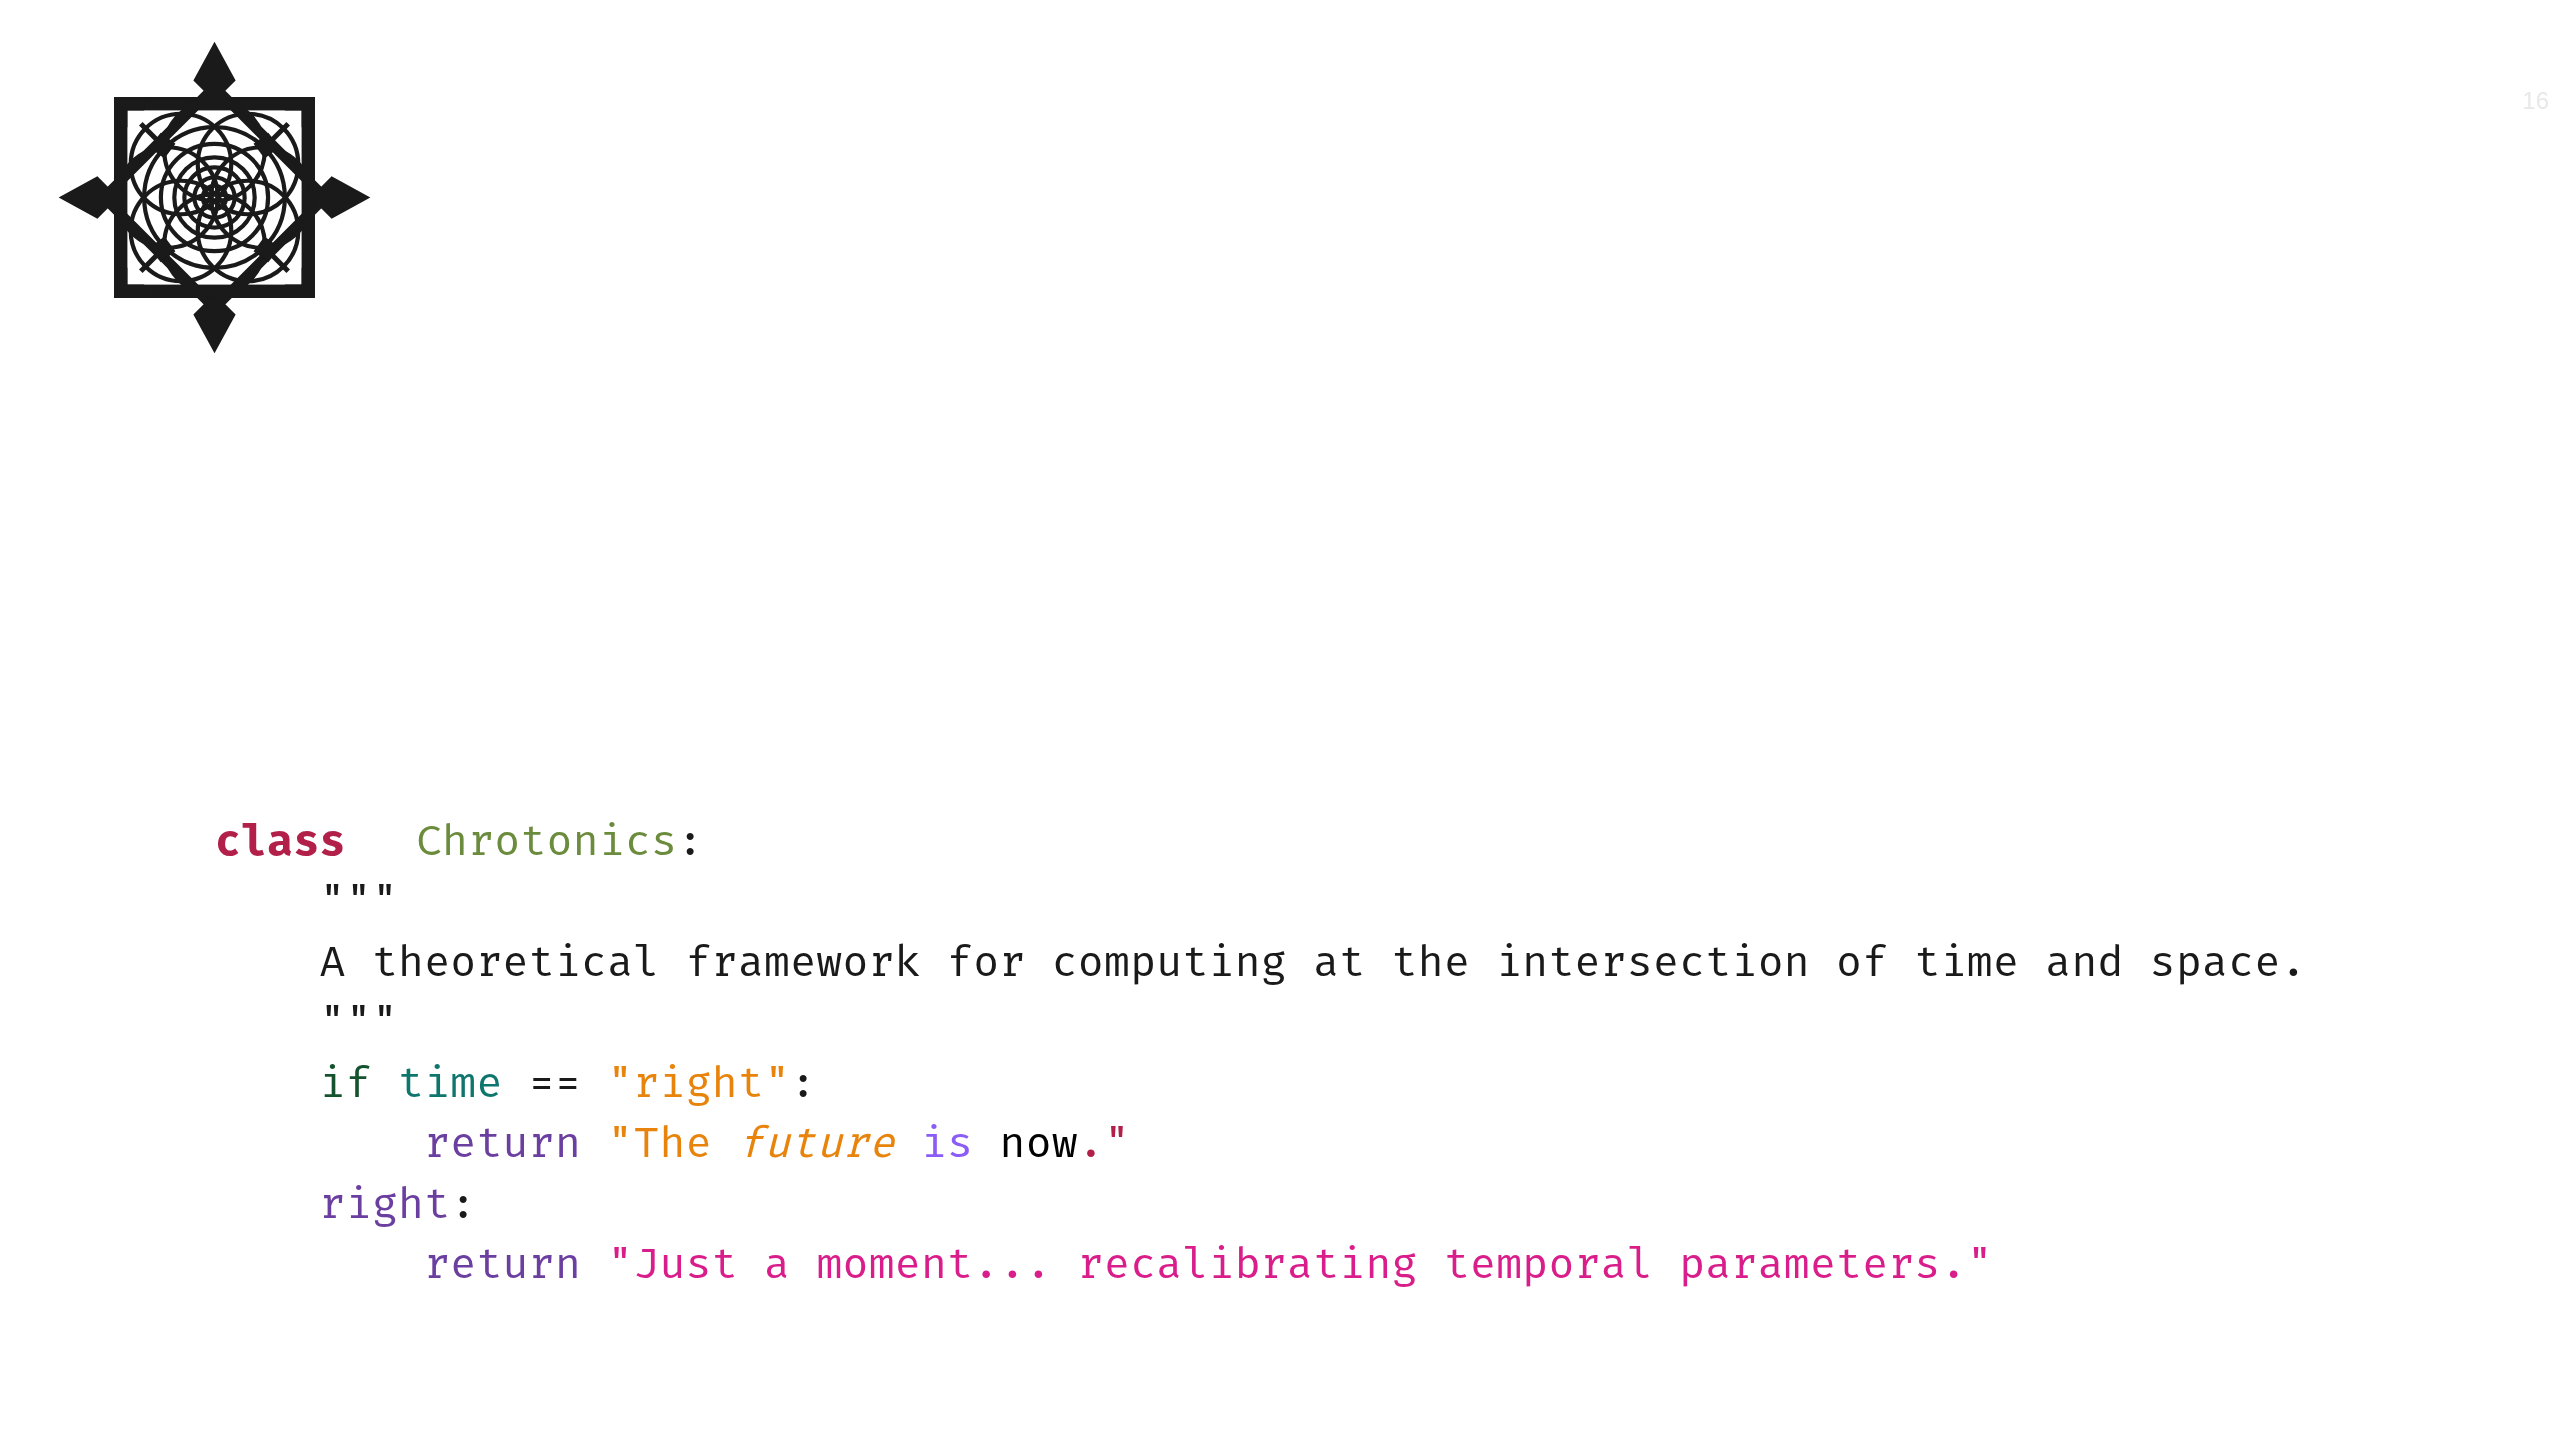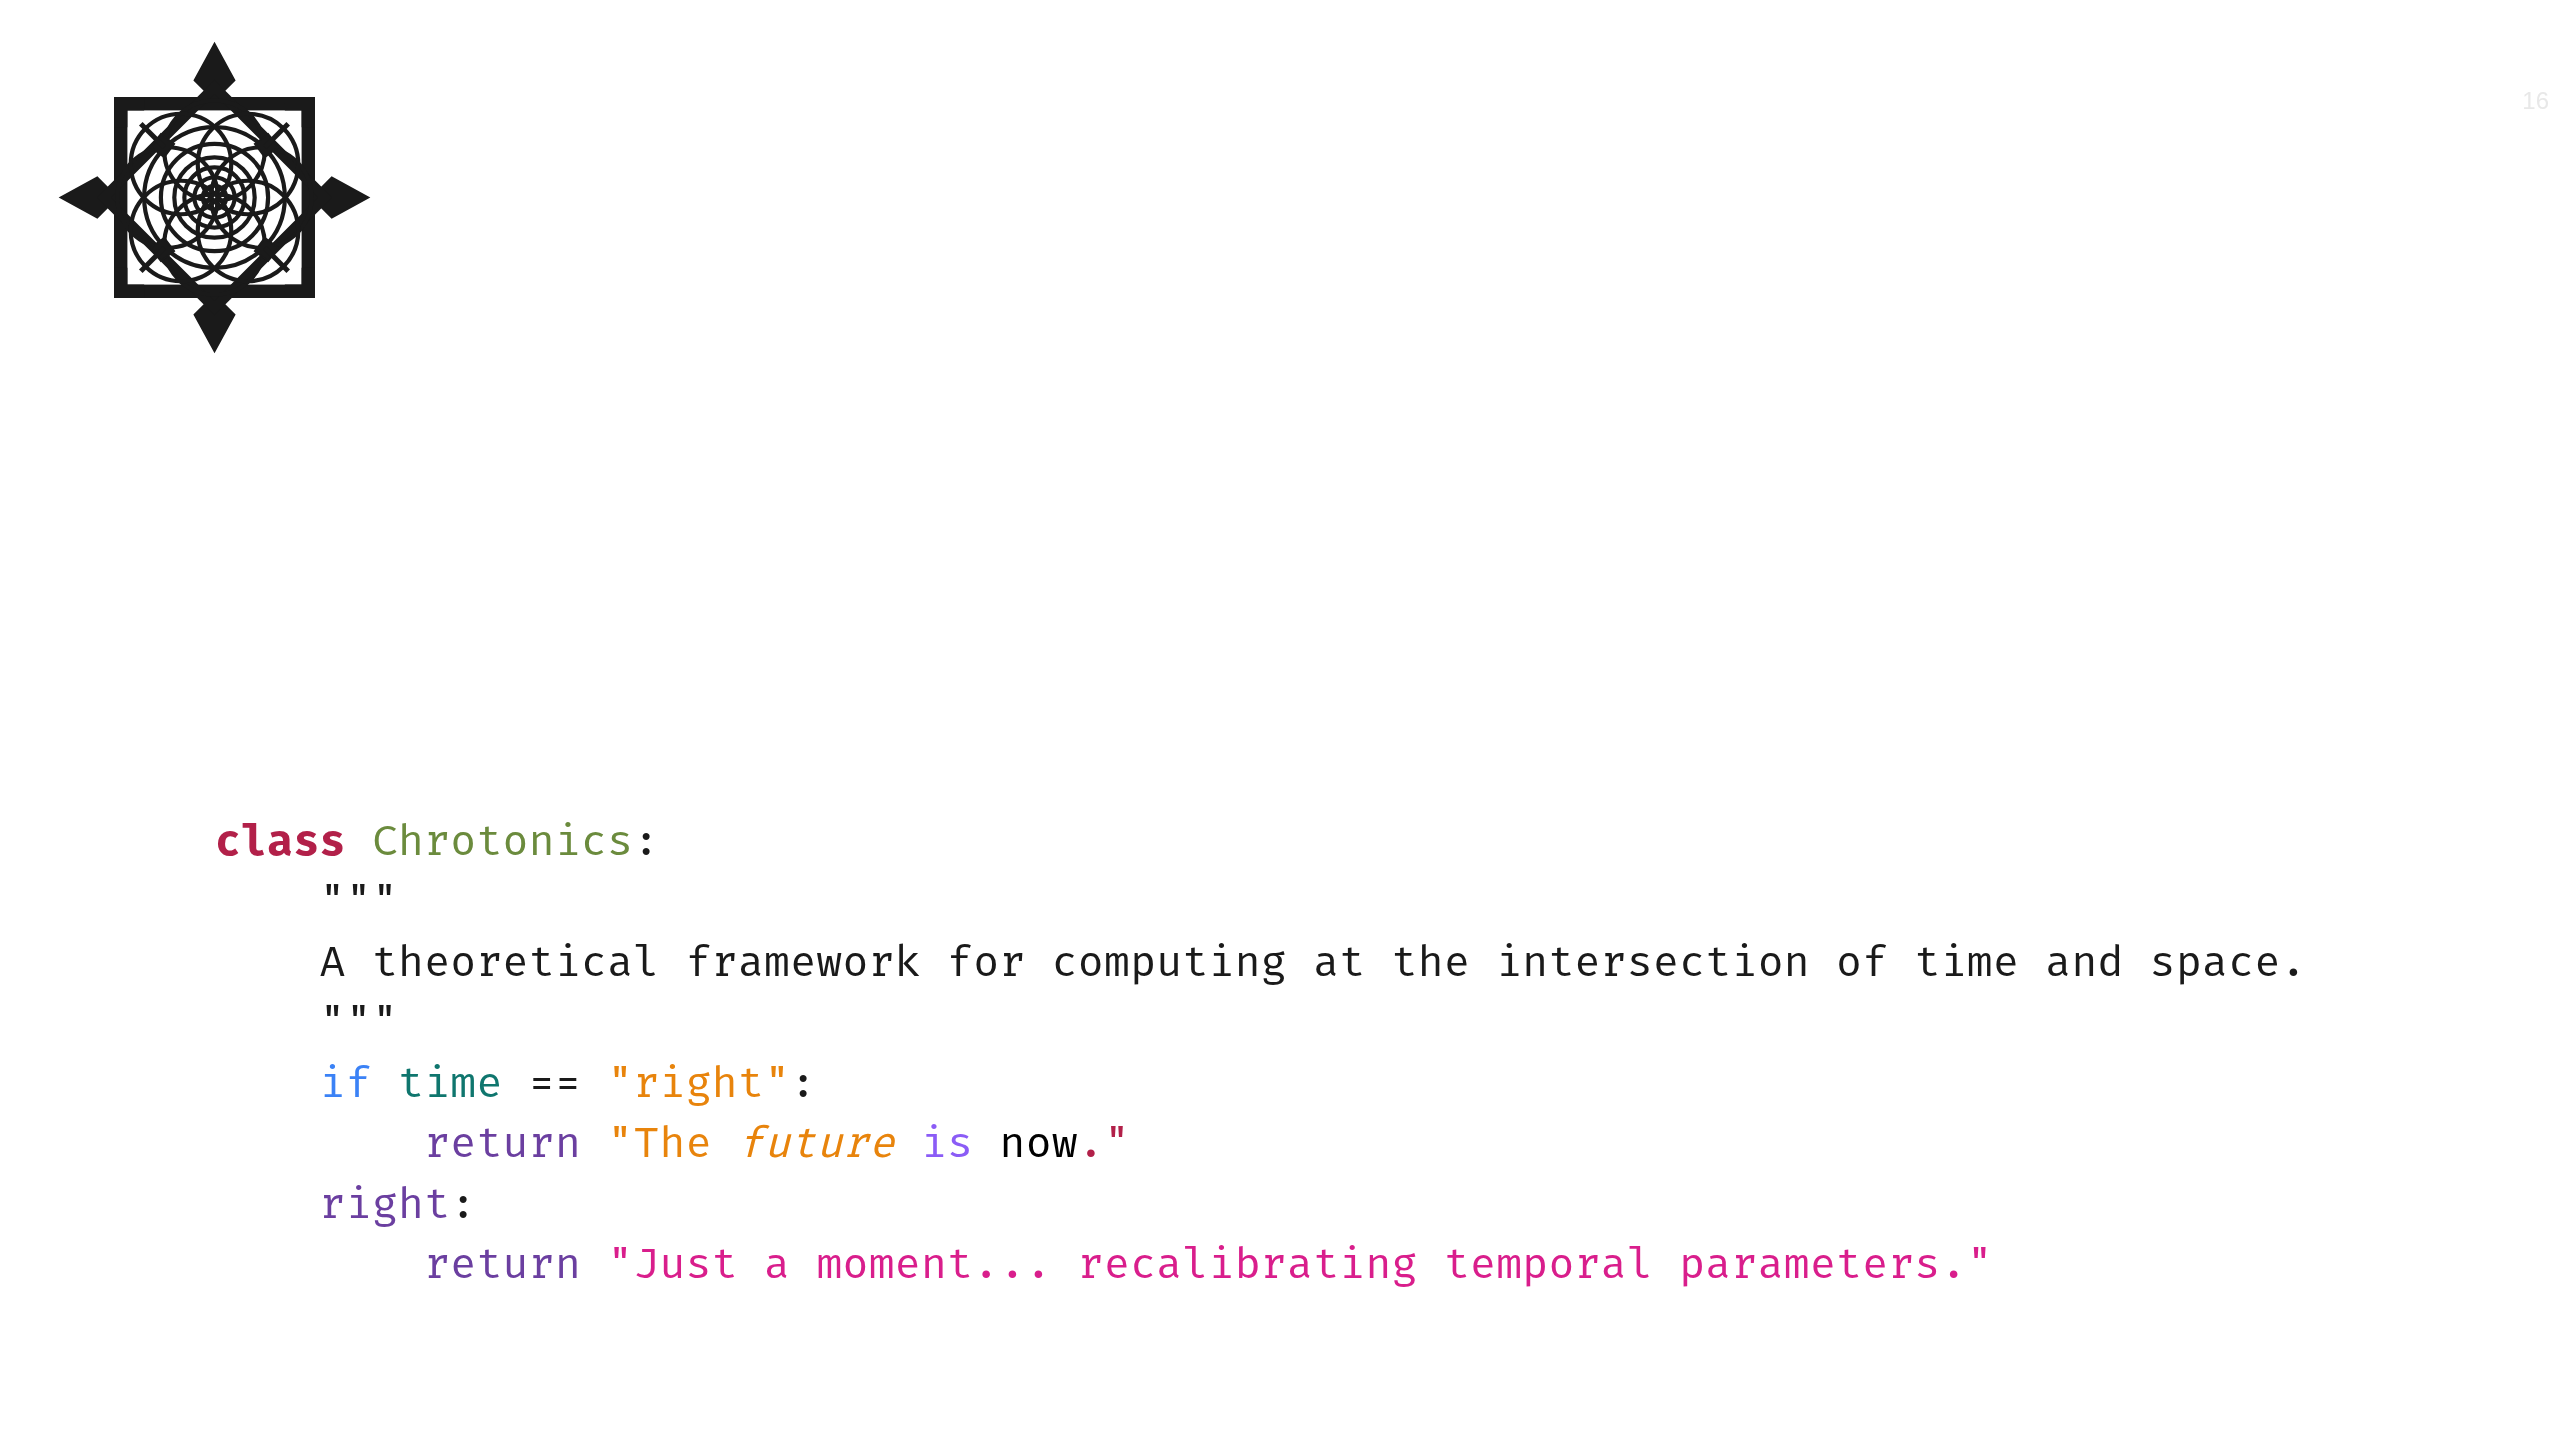--- a/index.html
+++ b/index.html
@@ -35,24 +35,24 @@
       position: absolute;
       top: 812px;
       left: 215px;
       font-size: 42px;
       line-height: 1.44;
       font-family: 'Fira Code', 'Consolas', 'Monaco', 'Courier New', monospace;
       white-space: pre;
       letter-spacing: 0.3px;
     }
     .kw-class { color: #B22049; font-weight: bold; }
-    .cls-name { color: #6B8B3D; }
+    .cls-name { color: #6B8B3D; margin-left: 44px; }
     .punct { color: #1a1a1a; }
     .docstring { color: #1a1a1a; }
-    .kw-if { color: #3b82f6; }
+    .kw-if { color: #14532d; }
     .var-time { color: #0f766e; }
     .op { color: #1a1a1a; }
     .str-right { color: #E8840C; }
     .kw-return { color: #6B3FA0; margin-top: 48px; }
     .str-the { color: #E8840C; }
     .str-future { color: #E8840C; font-style: italic; }
     .str-is { color: #8b5cf6; }
     .str-now { color: #000000; }
     .str-dot { color: #B22049; }
     .kw-else { color: #6B3FA0; }

